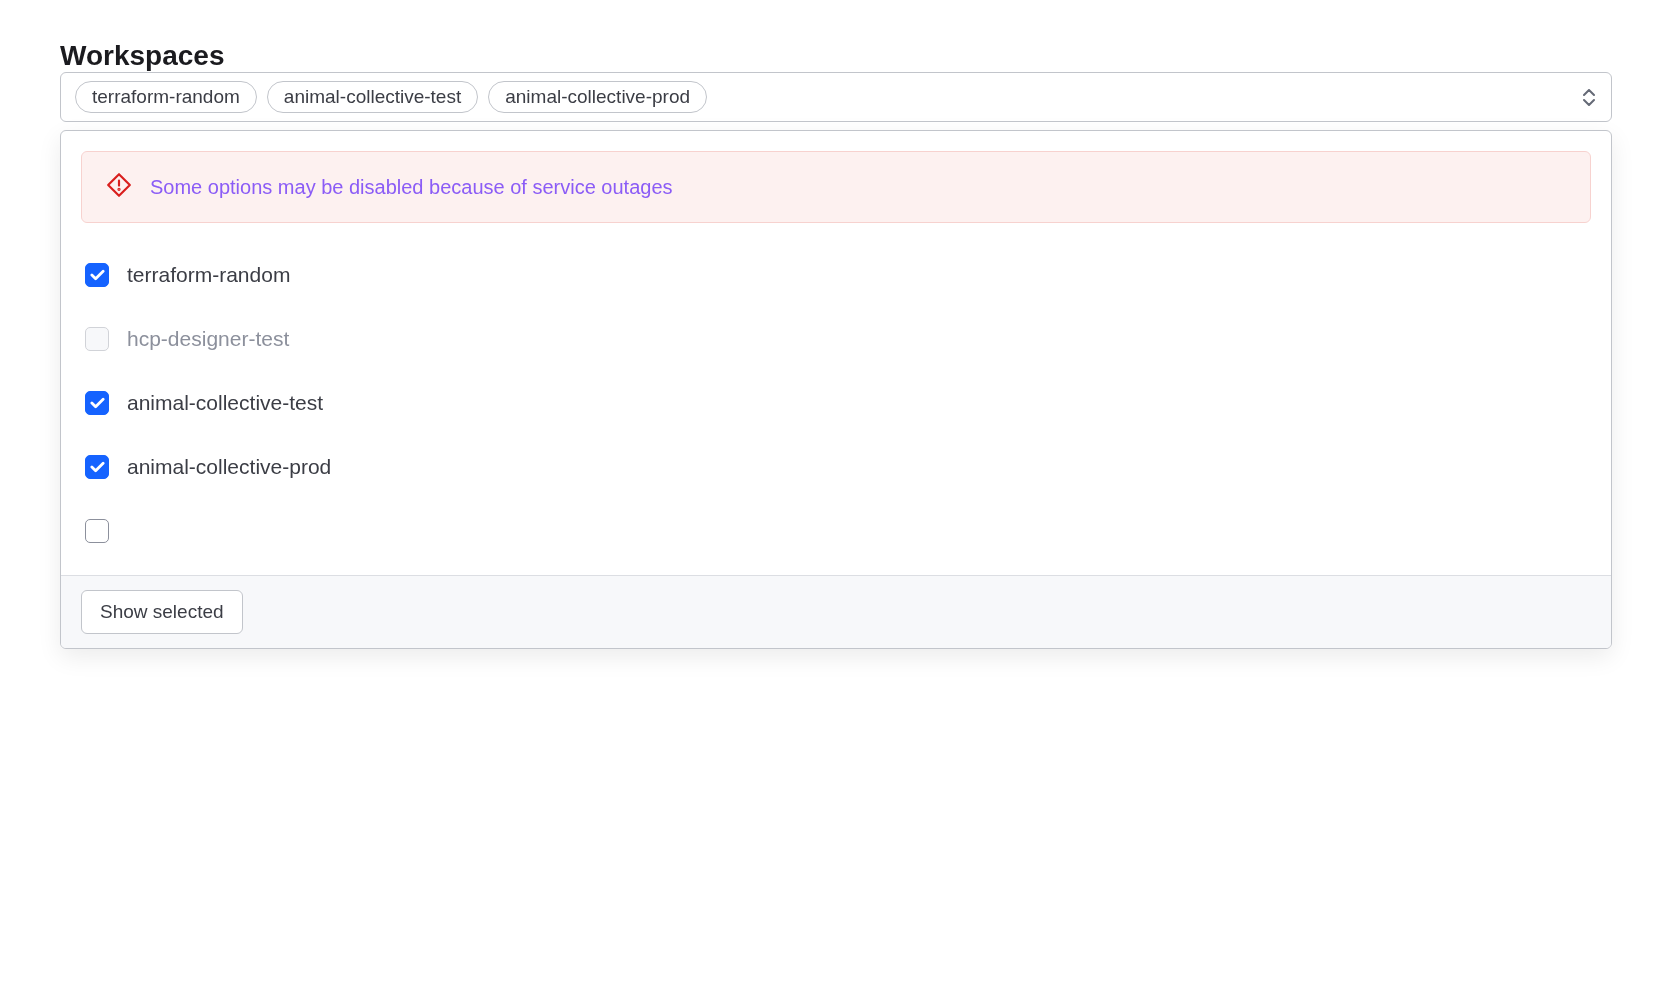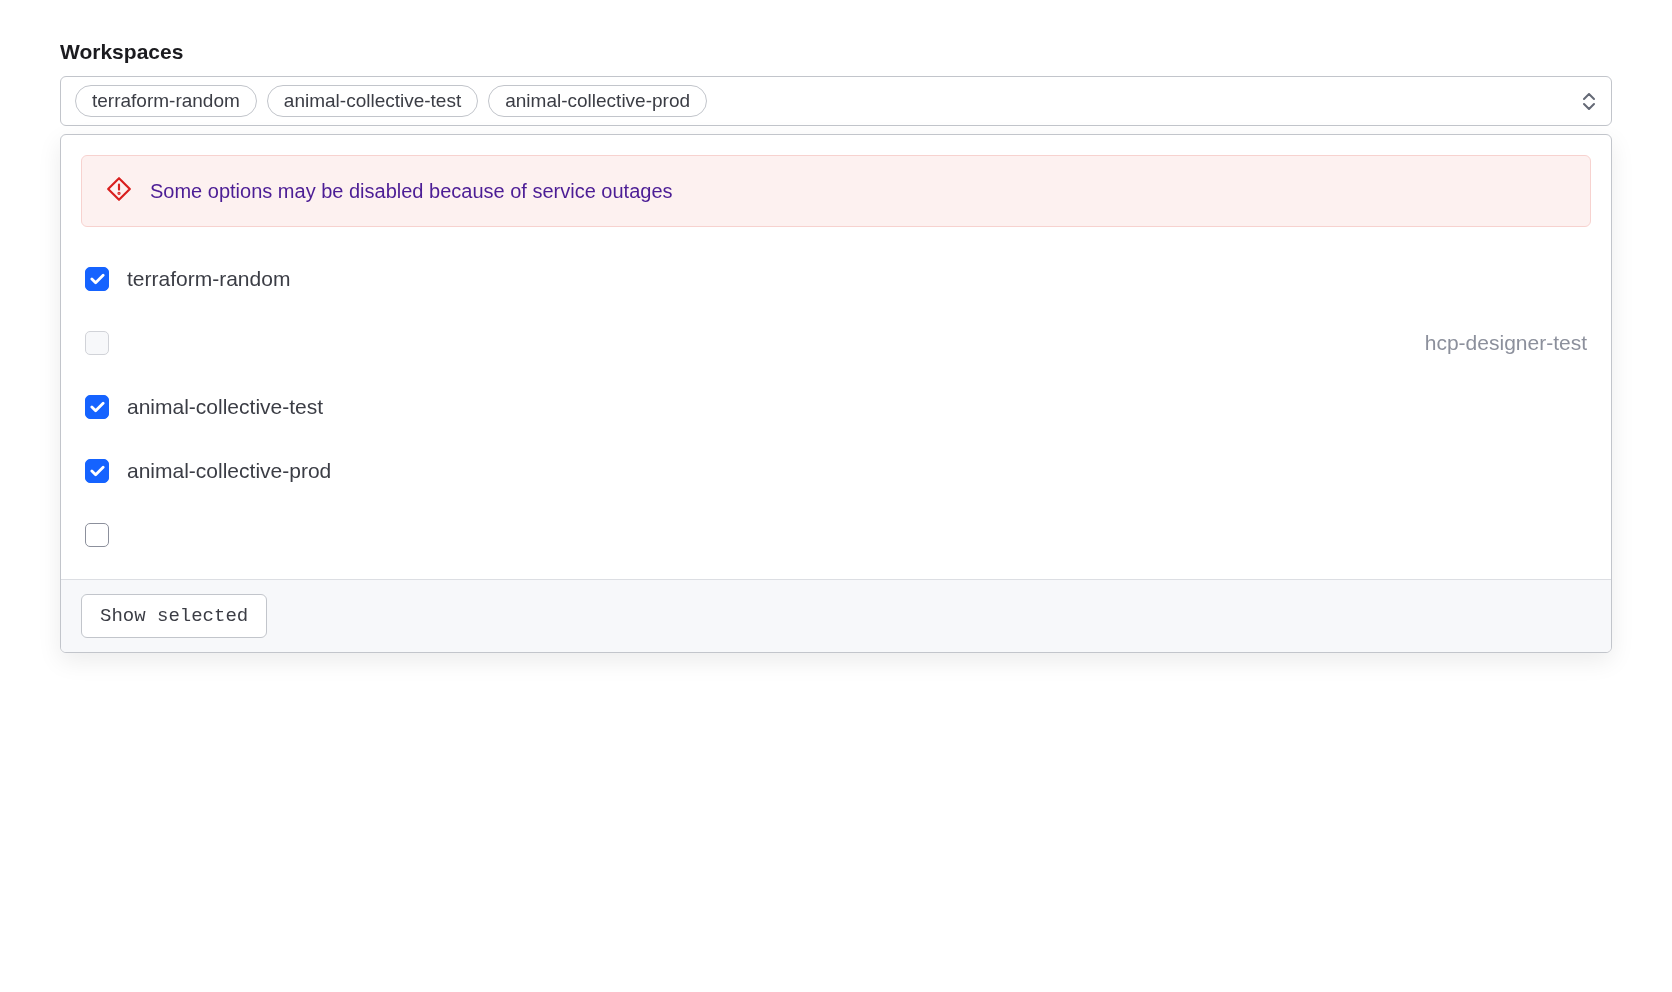--- a/index.html
+++ b/index.html
@@ -7,24 +7,23 @@
       margin: 0;
       padding: 0;
     }
     body {
       font-family: -apple-system, BlinkMacSystemFont, "Segoe UI", Helvetica, Arial, sans-serif;
       background: #ffffff;
       padding: 40px 60px;
       color: #1b1b1f;
     }
     .label {
-      font-size: 21px;
+      font-size: 28px;
       font-weight: 700;
       color: #1b1b1f;
-      margin-bottom: 12px;
     }
     .select-container {
       border: 1px solid #c2c5cb;
       border-radius: 6px;
       padding: 8px 14px;
       display: flex;
       align-items: center;
       gap: 10px;
       background: #ffffff;
     }
@@ -74,34 +73,33 @@
       border: 1px solid #f7d2cf;
       border-radius: 6px;
       padding: 20px 24px;
       margin-bottom: 20px;
     }
     .alert-icon {
       color: #d9201f;
       flex-shrink: 0;
     }
     .alert-text {
-      color: #4c1d95;
+      color: #8b5cf6;
       font-size: 20px;
       font-weight: 400;
     }
     .option {
       display: flex;
       align-items: center;
       gap: 18px;
       padding: 20px 4px;
       cursor: pointer;
     }
     .option.disabled {
       cursor: default;
-      justify-content: space-between;
     }
     .checkbox {
       width: 24px;
       height: 24px;
       border: 1.5px solid #8c909c;
       border-radius: 5px;
       background: #ffffff;
       display: flex;
       align-items: center;
       justify-content: center;
@@ -139,21 +137,21 @@
       gap: 14px;
     }
     .btn {
       border: 1px solid #c2c5cb;
       background: #ffffff;
       border-radius: 6px;
       padding: 10px 18px;
       font-size: 19px;
       color: #3b3d45;
       cursor: pointer;
-      font-family: Liberation Mono, monospace;
+      font-family: Liberation Sans, sans-serif;
     }
   </style>
 </head>
 <body>
 
 <div class="label">Workspaces</div>
 
 <div class="select-container">
   <span class="tag">terraform-random</span>
   <span class="tag">animal-collective-test</span>

